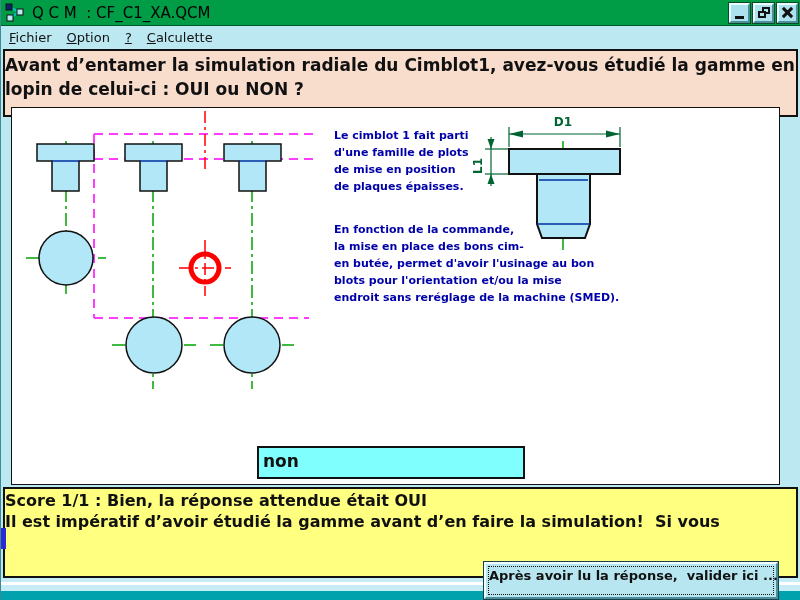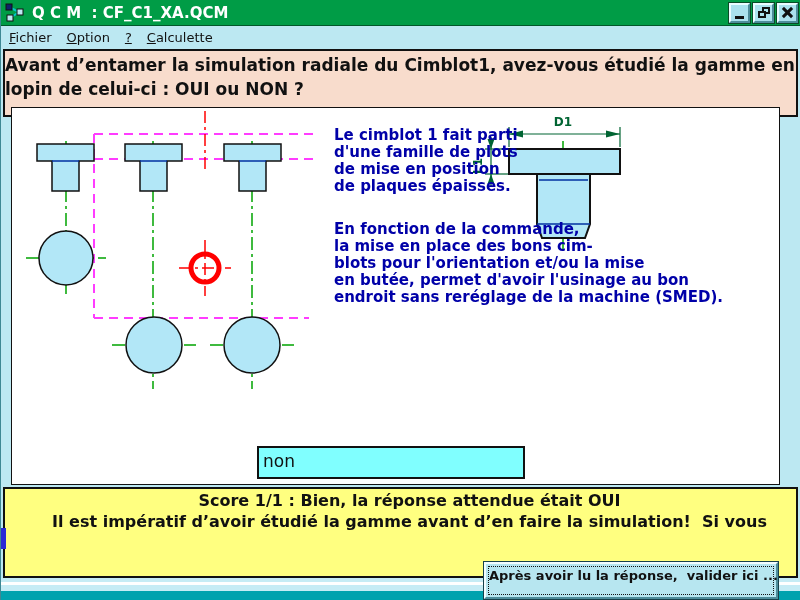--- a/index.html
+++ b/index.html
@@ -9,21 +9,21 @@
     background:#BCE8F2; font-family:"DejaVu Sans","Liberation Sans",sans-serif;
     border-left:1px solid #3E8894;
   }
   
   .titlebar {
     position:absolute; left:0; top:0; width:800px; height:26px;
     background:#009C46; border-bottom:1px solid #00582A;
     display:flex; align-items:center;
   }
   .app-icon { width:19px; height:19px; margin-left:4px; }
-  .title-text { color:#ffffff; font-weight:bold; font-size:15px; margin-left:8px; white-space:pre; }
+  .title-text { color:#000000; font-weight:normal; font-size:15px; margin-left:8px; white-space:pre; }
   .controls { margin-left:auto; margin-right:3px; display:flex; gap:3px; }
   .wbtn {
     width:21px; height:20px; background:#ABE2EE; position:relative;
     border-top:2px solid #EAFCFF; border-left:2px solid #EAFCFF;
     border-bottom:2px solid #4E8D9B; border-right:2px solid #4E8D9B;
     box-shadow:0 0 0 1px #0A4A26; cursor:pointer;
     display:flex; align-items:center; justify-content:center;
   }
   .glyph-min { width:9px; height:3px; background:#111; margin-top:9px; }
   .glyph-restore { position:relative; width:12px; height:11px; }
@@ -55,38 +55,38 @@
   .mag { stroke:#FF3CFF; stroke-width:2; stroke-dasharray:9 6; fill:none; }
   .gcl { stroke:#00A400; stroke-width:1.5; stroke-dasharray:13 4 3 4; fill:none; }
   .redcl { stroke:#FF0000; stroke-width:1.5; stroke-dasharray:12 4 3 4; fill:none; }
   .shape { fill:#B2E7F7; stroke:#111; stroke-width:1.5; }
   .shape2 { fill:#B2E7F7; stroke:#111; stroke-width:2; }
   .bl { stroke:#0030A0; stroke-width:1.5; }
   .dim line { stroke:#006432; stroke-width:1.2; }
   .dim polygon { fill:#006432; }
   .dimtext { fill:#006432; font-weight:bold; font-size:12px; font-family:"DejaVu Sans",sans-serif; }
   .info {
-    position:absolute; color:#0000A8; font-weight:bold; font-size:15px;
+    position:absolute; color:#0000A8; font-weight:bold; font-size:11px;
     line-height:17px; white-space:nowrap;
   }
   .info1 { left:322px; top:19px; }
   .info2 { left:322px; top:113px; }
   .answer {
     position:absolute; left:245px; top:338px; width:268px; height:33px;
-    background:#80FFFF; border:2px solid #111; font-weight:normal; font-size:17px;
+    background:#80FFFF; border:2px solid #111; font-weight:bold; font-size:17px;
     color:#111; padding:3px 0 0 4px; cursor:text;
   }
   
   .feedback {
     position:absolute; left:2px; top:487px; width:795px; height:91px;
     background:#FFFF80; border:2px solid #111; font-weight:bold; font-size:16px;
     line-height:21px; color:#111; padding-top:1px;
   }
   .fline { white-space:pre; }
-  .f1,.f2 { padding-left:18px;text-align:center; }
+  .f1,.f2 { padding-left:0; }
   .f3 { padding-left:1px; }
   
   .validate {
     position:absolute; left:483px; top:562px; width:294px; height:37px;
     background:#B7E6F0; cursor:pointer; z-index:5;
     border-top:2px solid #F2FDFF; border-left:2px solid #F2FDFF;
     border-bottom:2px solid #4E8D9B; border-right:2px solid #4E8D9B;
     box-shadow:0 0 0 1px #17414B;
   }
   .validate .inner {
@@ -212,22 +212,22 @@
 
     <div class="info info1">
       <div class="iline">Le cimblot 1 fait parti</div>
       <div class="iline">d'une famille de plots</div>
       <div class="iline">de mise en position</div>
       <div class="iline">de plaques épaisses.</div>
     </div>
     <div class="info info2">
       <div class="iline">En fonction de la commande,</div>
       <div class="iline">la mise en place des bons cim-</div>
+      <div class="iline">en butée, permet d'avoir l'usinage au bon</div>
       <div class="iline">blots pour l'orientation et/ou la mise</div>
-      <div class="iline">en butée, permet d'avoir l'usinage au bon</div>
       <div class="iline">endroit sans reréglage de la machine (SMED).</div>
     </div>
 
     <div class="answer">non</div>
   </div>
 
   <div class="feedback">
     <div class="fline f1">Score 1/1 : Bien, la réponse attendue était OUI</div>
     <div class="fline f2">Il est impératif d’avoir étudié la gamme avant d’en faire la simulation!  Si vous</div>
   </div>

